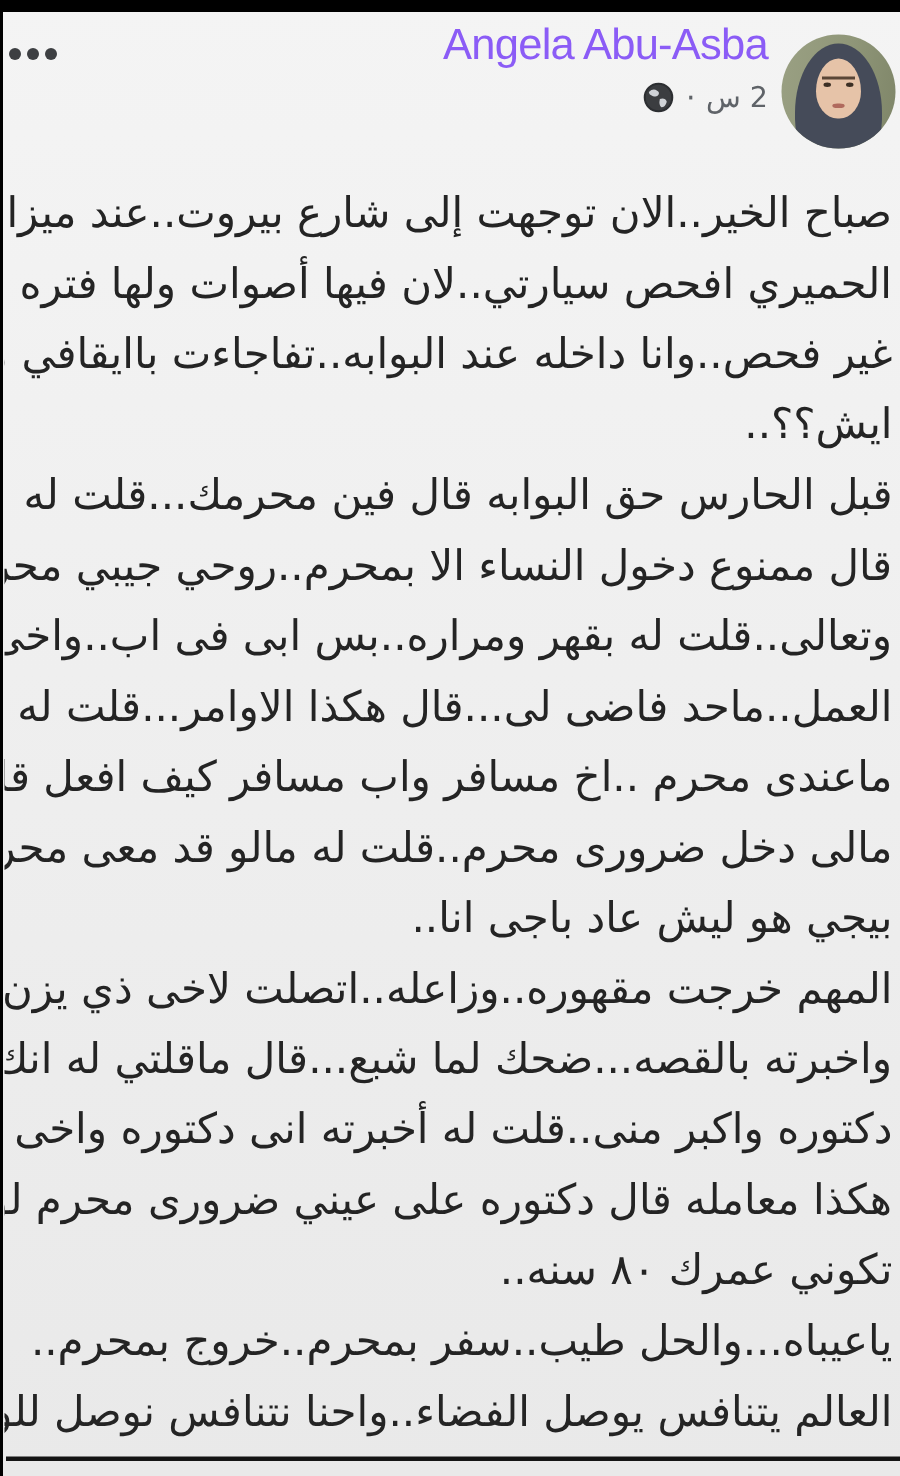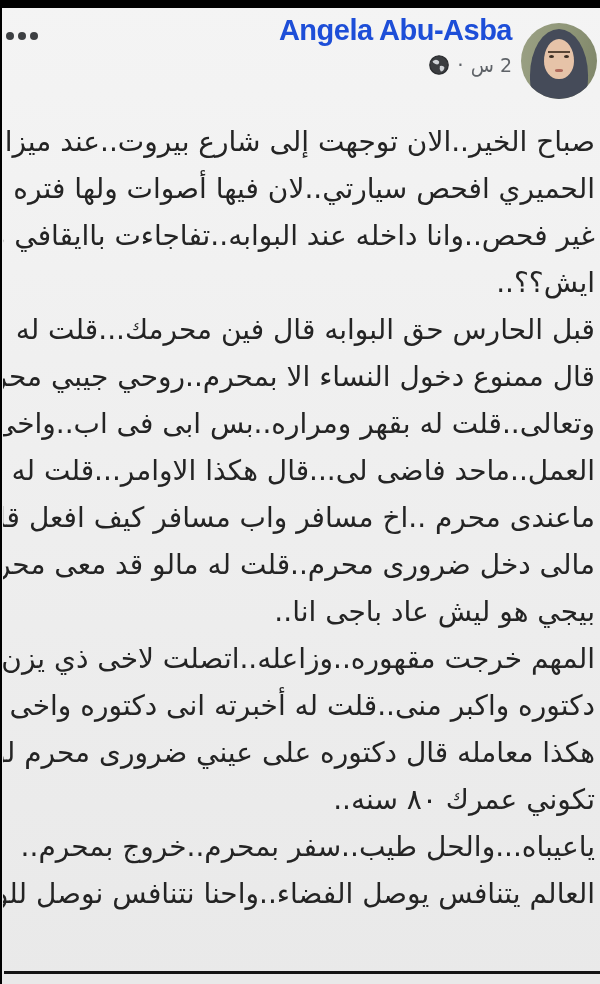--- a/index.html
+++ b/index.html
@@ -53,21 +53,21 @@
   .face .eye { position: absolute; top: 16px; width: 5px; height: 3px; background: #3c2f24; border-radius: 50%; }
   .face .eye.l { left: 5px; } .face .eye.r { right: 5px; }
   .face .mouth { position: absolute; bottom: 7px; left: 11px; width: 8px; height: 3px; background: #b06a5d; border-radius: 40%; }
   .head-text {
     position: absolute; top: 0; right: 88px; left: 40px;
     text-align: right;
   }
   .author-name {
     display: inline-block;
     font-family: "Liberation Sans", "DejaVu Sans", sans-serif;
-    font-size: 29px; font-weight: 700; color: #1d4ed8;
+    font-size: 29px; font-weight: 400; color: #8b5cf6;
     letter-spacing: -0.5px;
     direction: ltr;
     cursor: pointer;
   }
   .meta-row {
     margin-top: 6px;
     direction: rtl;
     display: flex; align-items: center; justify-content: flex-start;
     gap: 7px;
     color: #5f6368;
@@ -148,20 +148,21 @@
     <div class="post-line">غير فحص..وانا داخله عند البوابه..تفاجاءت باايقافي من</div>
     <div class="post-line">ايش؟؟..</div>
     <div class="post-line">قبل الحارس حق البوابه قال فين محرمك...قلت له</div>
     <div class="post-line">قال ممنوع دخول النساء الا بمحرم..روحي جيبي محرمك</div>
     <div class="post-line">وتعالى..قلت له بقهر ومراره..بس ابى فى اب..واخى فى</div>
     <div class="post-line">العمل..ماحد فاضى لى...قال هكذا الاوامر...قلت له واذا</div>
     <div class="post-line">ماعندى محرم ..اخ مسافر واب مسافر كيف افعل قال</div>
     <div class="post-line">مالى دخل ضرورى محرم..قلت له مالو قد معى محرم</div>
     <div class="post-line">بيجي هو ليش عاد باجى انا..</div>
     <div class="post-line">المهم خرجت مقهوره..وزاعله..اتصلت لاخى ذي يزن</div>
+    <div class="post-line">واخبرته بالقصه...ضحك لما شبع...قال ماقلتي له انك</div>
     <div class="post-line">دكتوره واكبر منى..قلت له أخبرته انى دكتوره واخى</div>
     <div class="post-line">هكذا معامله قال دكتوره على عيني ضرورى محرم لو</div>
     <div class="post-line">تكوني عمرك ٨٠ سنه..</div>
     <div class="post-line">ياعيباه...والحل طيب..سفر بمحرم..خروج بمحرم..</div>
     <div class="post-line">العالم يتنافس يوصل الفضاء..واحنا نتنافس نوصل للوراء.</div>
   </div>
 
 <div class="bottom-divider"></div>
 
 </body></html>

